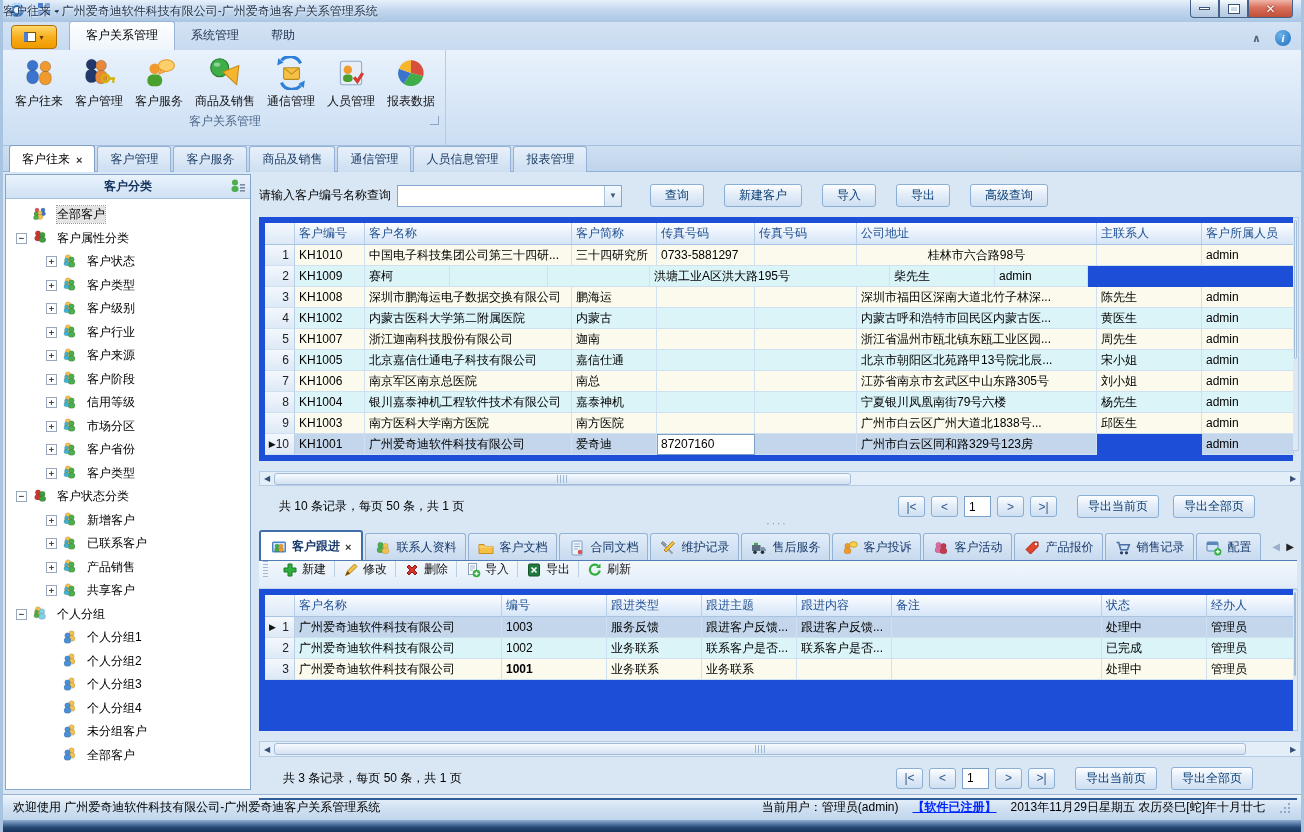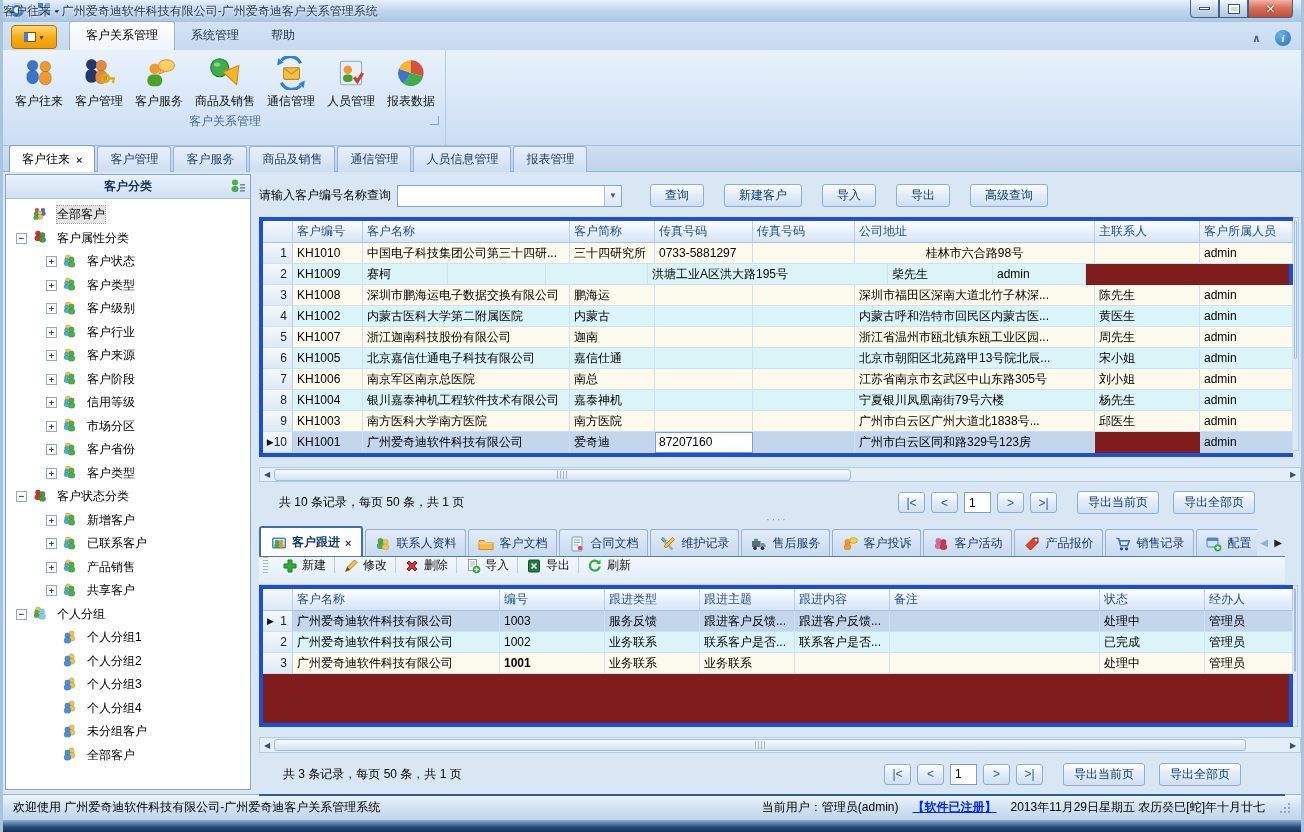--- a/index.html
+++ b/index.html
@@ -67,21 +67,21 @@
   .search-row{height:26px;margin:10px 2px 10px 4px;display:flex;align-items:center;}
   .search-label{margin-right:6px;}
   .combo{display:inline-flex;width:225px;height:22px;border:1px solid #86a7cc;background:#fff;margin-right:28px;}
   .combo-input{flex:1;border:none;outline:none;min-width:0;font:12px "Liberation Sans",sans-serif;padding:0 3px;}
   .combo-btn{width:17px;background:linear-gradient(#f4f9fe,#d9e7f5);border-left:1px solid #aac4de;color:#3d5a7d;
     font-size:8px;display:flex;align-items:center;justify-content:center;}
   .btn{display:inline-flex;align-items:center;justify-content:center;height:23px;padding:0 14px;border:1px solid #8aaed4;border-radius:3px;
     background:linear-gradient(#fdfeff,#e3edf8 45%,#cfe0f2);color:#0a3c74;font:12px "Liberation Sans","DejaVu Sans",sans-serif;margin-right:20px;}
   
   .grid-zone{display:flex;}
-  .grid{border:4px solid #1d4ed8;background:#7f1d1d;flex:none;width:1034px;}
+  .grid{border:6px solid #1d4ed8;background:#1d4ed8;flex:none;width:1034px;}
   .grid-row{display:flex;height:21px;}
   .grid-row.head{height:22px;}
   .cell{border-right:1px solid #cfe0f0;border-bottom:1px solid #cfe0f0;padding:0 4px;line-height:20px;overflow:hidden;
     white-space:nowrap;flex:none;}
   .head .cell{background:linear-gradient(#fdfeff,#e6effb 55%,#d6e6f7);border-right:1px solid #b9cfe8;border-bottom:1px solid #a9c3e2;color:#1d4f91;}
   .cell.ind{background:linear-gradient(#f4f8fd,#dde9f6);border-right:1px solid #b9cfe8;display:flex;align-items:center;justify-content:flex-end;padding-right:5px;color:#222;}
   .grid-row.odd .cell:not(.ind){background:#fbfaec;}
   .grid-row.even .cell:not(.ind){background:#dbf4f8;}
   .grid-row.sel .cell:not(.ind){background:#c3d6eb;}
   .grid-row.sel .cell.editor{background:#fff;outline:1px solid #7aa0c8;outline-offset:-1px;}
@@ -102,21 +102,21 @@
   .summary{flex:1;color:#000;}
   .pager{display:flex;align-items:center;}
   .pbtn{width:27px;height:21px;margin-right:6px;display:inline-flex;align-items:center;justify-content:center;
     border:1px solid #8aaed4;border-radius:3px;background:linear-gradient(#fdfeff,#e3edf8 45%,#cfe0f2);color:#35588a;
     font:12px "Liberation Sans",sans-serif;}
   .page-input{width:27px;height:21px;border:1px solid #7aa0c8;text-align:left;padding-left:4px;margin-right:6px;
     font:12px "Liberation Sans",sans-serif;}
   .pager .btn{margin:0 0 0 14px;padding:0 10px;}
   .splitter{height:14px;display:flex;align-items:center;justify-content:center;color:#7d8ea5;letter-spacing:2px;font-size:10px;}
   
-  .detail{border-bottom:2px solid #2e5c9a;margin-left:4px;margin-right:14px;}
+  .detail{border-bottom:2px solid #2e5c9a;margin-left:4px;margin-right:2px;}
   .detail-tabs{display:flex;align-items:flex-end;height:32px;border-bottom:1px solid #4f7cb4;}
   .dtabs{display:flex;align-items:flex-end;flex:1;min-width:0;overflow:hidden;}
   .dtab{display:flex;align-items:center;gap:5px;padding:5px 9px;border:1px solid #93b2d6;border-bottom:none;border-radius:3px 3px 0 0;
     background:linear-gradient(#e2edf9,#c6d9ee);color:#16396b;margin-right:2px;white-space:nowrap;margin-bottom:-1px;}
   .dtab.active{background:#fff;border:2px solid #3f6ea9;border-bottom:none;font-weight:bold;padding:6px 10px;}
   .tnav{width:14px;text-align:center;color:#222;font-size:10px;margin-bottom:8px;}
   .tnav.dis{color:#9ab0c8;}
   
   .detail-toolbar{height:28px;background:linear-gradient(#f2f7fc,#e1ecf8);border-bottom:1px solid #c3d6ea;display:flex;align-items:flex-start;padding-left:4px;}
   .tb-grip{width:5px;height:16px;margin-right:6px;background:repeating-linear-gradient(#9fb8d4 0 1px,transparent 1px 3px);}

